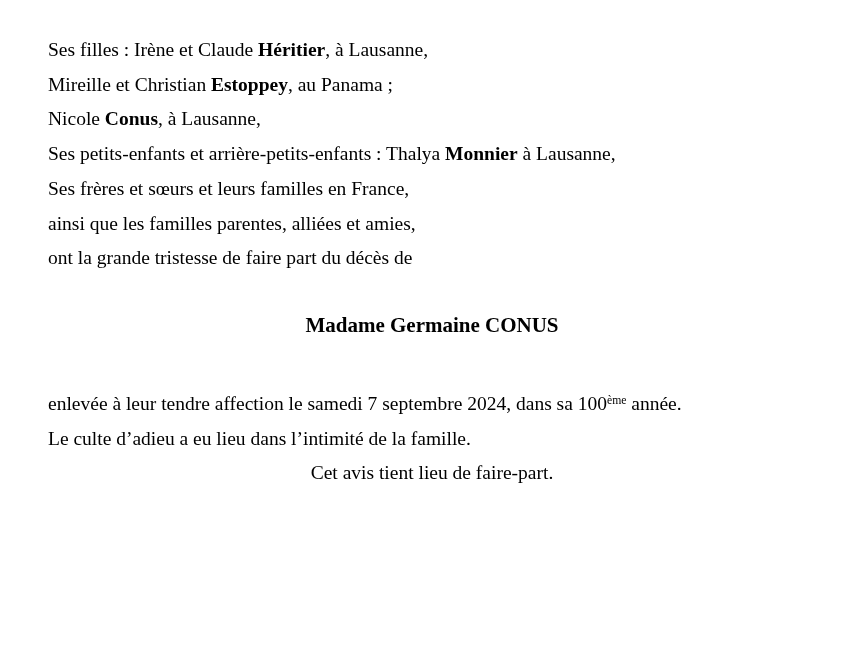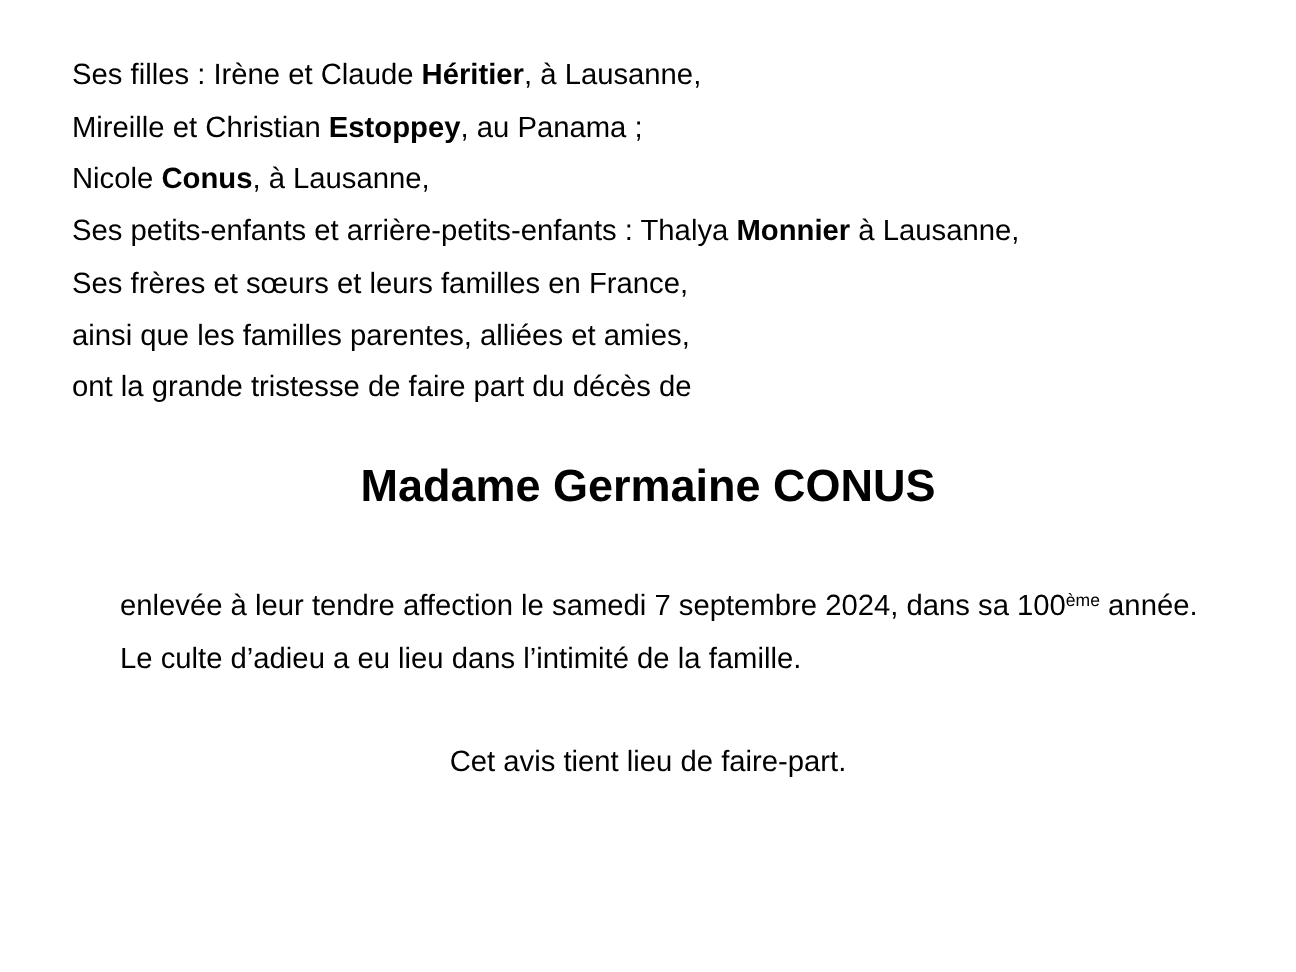--- a/index.html
+++ b/index.html
@@ -7,48 +7,47 @@
     padding: 0;
     background: #ffffff;
   }
   .page {
     position: relative;
     width: 864px;
     height: 547px;
     box-sizing: border-box;
     background: #ffffff;
     color: #000000;
-    font-family: Liberation Sans, sans-serif;
+    font-family: Liberation Serif, serif;
     font-size: 19.5px;
     padding: 33px 48px 0 48px;
     overflow: hidden;
   }
   .line {
     line-height: 34.7px;
     white-space: pre-wrap;
   }
   .b { font-weight: bold; }
   sup {
     font-size: 0.6em;
     line-height: 0;
     vertical-align: baseline;
     position: relative;
     top: -0.55em;
   }
   .title-line {
-    font-size: 30px;
+    font-size: 21px;
     font-weight: bold;
     text-align: center;
     line-height: 40px;
     margin-top: 29px;
     white-space: pre-wrap;
   }
-  .details { margin-top: 42px; margin-left: 32px; }
+  .details { margin-top: 42px; }
   .footer-line {
-    margin-top: 35px;
     text-align: center;
   }
 </style>
 </head>
 <body>
 
 <div class="page">
   <div id="intro">
       <div class="line"><span>Ses filles : Irène et Claude </span><span class="b">Héritier</span><span>, à Lausanne,</span></div>
       <div class="line"><span>Mireille et Christian </span><span class="b">Estoppey</span><span>, au Panama ;</span></div>

